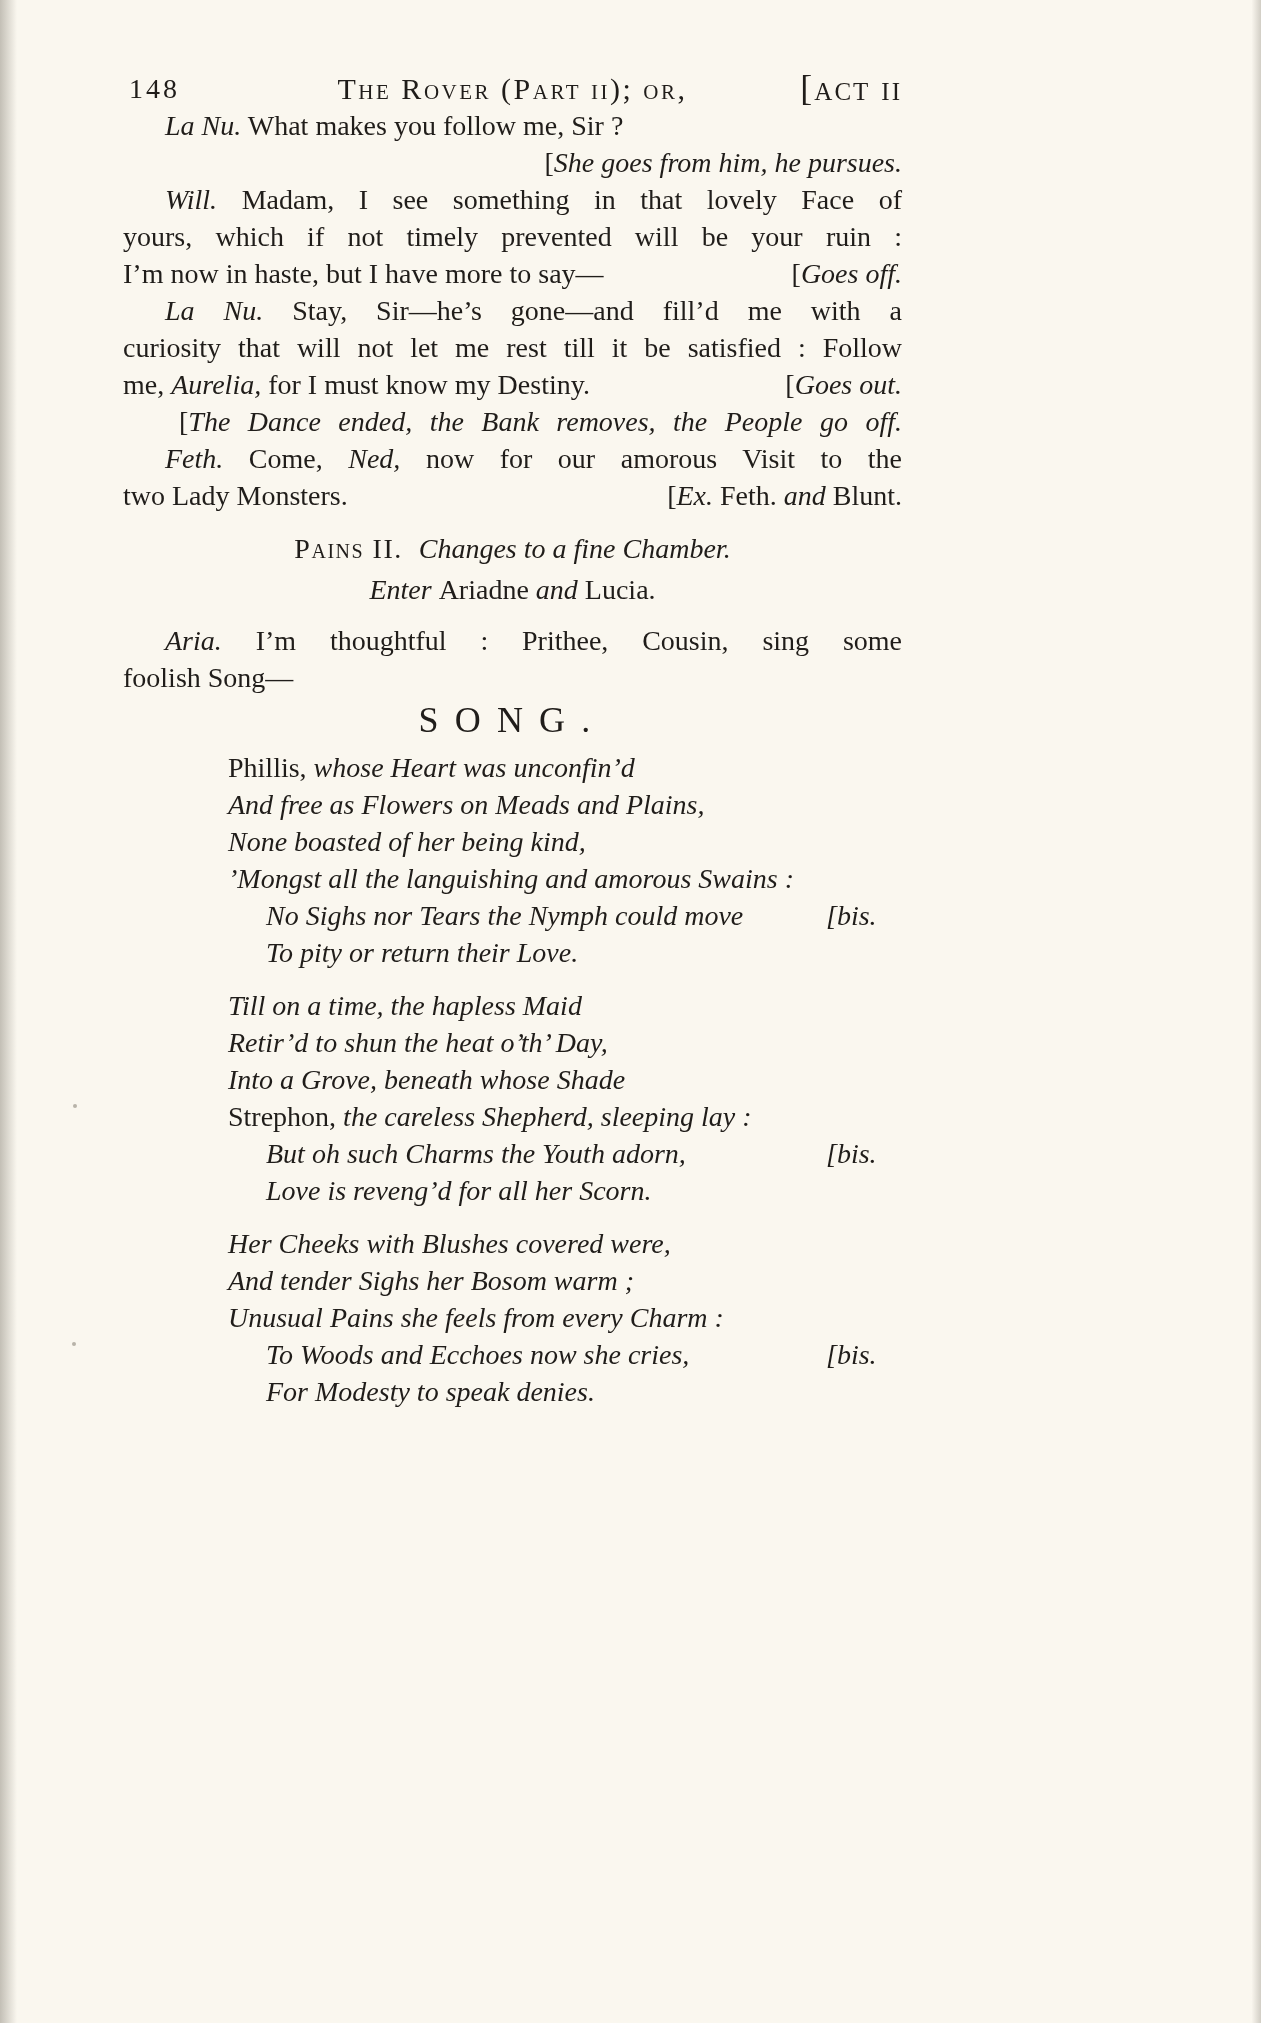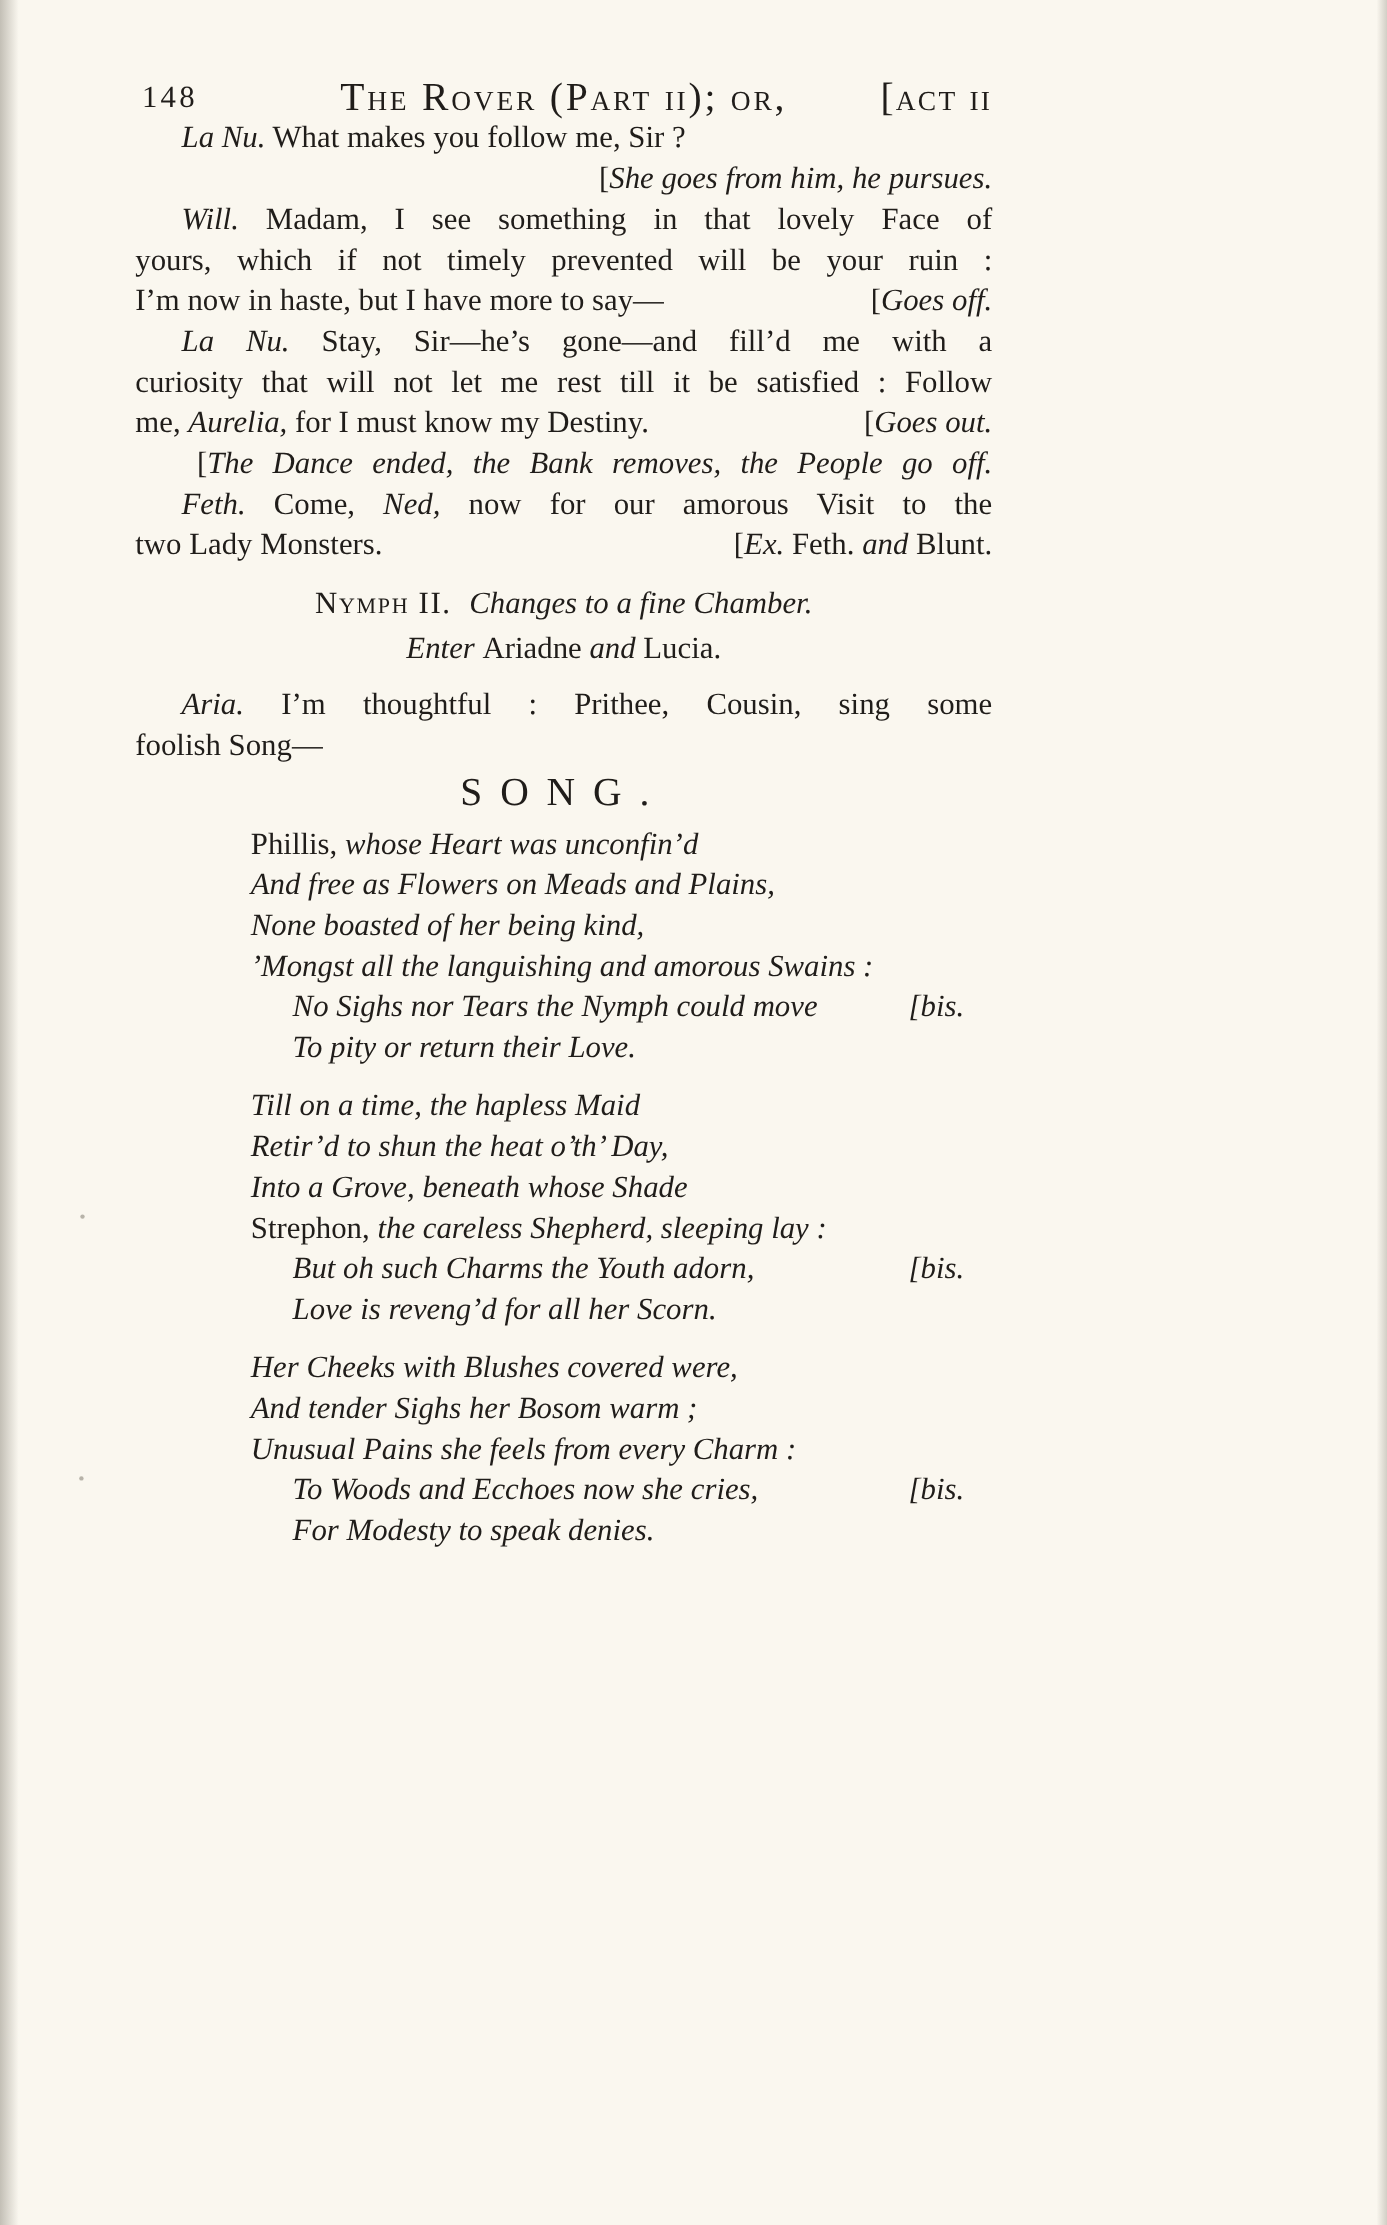--- a/index.html
+++ b/index.html
@@ -33,21 +33,21 @@
     font-size: 28px;
     line-height: 37px;
   }
   .header { position: relative; height: 37px; }
   .pageno  { position: absolute; left: 6px; top: 0; letter-spacing: 3px; }
   .title   {
     position: absolute; left: 0; right: 0; top: 0;
     text-align: center;
     font-variant-caps: small-caps;
     letter-spacing: 2.5px;
-    font-size: 36px;
+    font-size: 30px;
   }
   .act {
     position: absolute; right: 0; top: 0;
     font-variant-caps: small-caps;
     letter-spacing: 2px;
     font-size: 36px;
   }
   .line { position: relative; min-height: 37px; }
   .it { font-style: italic; }
   .sc { font-variant-caps: small-caps; letter-spacing: 1.5px; }
@@ -93,21 +93,21 @@
         <div class="line flex">
           <span><span class="">me, </span><span class="it ">Aurelia,</span><span class=""> for I must know my Destiny.</span></span>
           <span><span class="">[</span><span class="it ">Goes out.</span></span>
         </div>
         <div class="line dir-full justify"><span><span class="">[</span><span class="it ">The Dance ended, the Bank removes, the People go off.</span></span></div>
         <div class="line speech justify"><span><span class="it ">Feth.</span><span class=""> Come, </span><span class="it ">Ned,</span><span class=""> now for our amorous Visit to the</span></span></div>
         <div class="line flex">
           <span><span class="">two Lady Monsters.</span></span>
           <span><span class="">[</span><span class="it ">Ex.</span><span class=""> Feth. </span><span class="it ">and</span><span class=""> Blunt.</span></span>
         </div>
-        <div class="line center" style="margin-top: 16px;"><span><span class="sc">Nymph II.</span><span class="it " style="padding-left: 16px;">Changes to a fine Chamber.</span></span></div>
+        <div class="line center" style="margin-top: 16px;"><span><span class="sc">Pains II.</span><span class="it " style="padding-left: 16px;">Changes to a fine Chamber.</span></span></div>
         <div class="line center" style="margin-top: 4px;"><span><span class="it ">Enter </span><span class="">Ariadne </span><span class="it ">and </span><span class="">Lucia.</span></span></div>
         <div class="line speech justify" style="margin-top: 14px;"><span><span class="it ">Aria.</span><span class=""> I’m thoughtful : Prithee, Cousin, sing some</span></span></div>
         <div class="line"><span><span class="">foolish Song—</span></span></div>
         <div class="line song-title" style="margin-top: 6px;"><span><span class="">SONG.</span></span></div>
         <div class="line song1" style="margin-top: 10px;"><span><span class="">Phillis,</span><span class="it "> whose Heart was unconfin’d</span></span></div>
         <div class="line song1"><span><span class="it ">And free as Flowers on Meads and Plains,</span></span></div>
         <div class="line song1"><span><span class="it ">None boasted of her being kind,</span></span></div>
         <div class="line song1"><span><span class="it ">’Mongst all the languishing and amorous Swains :</span></span></div>
         <div class="line song2"><span><span class="it ">No Sighs nor Tears the Nymph could move</span></span><span class="bis it">[bis.</span></div>
         <div class="line song2"><span><span class="it ">To pity or return their Love.</span></span></div>

